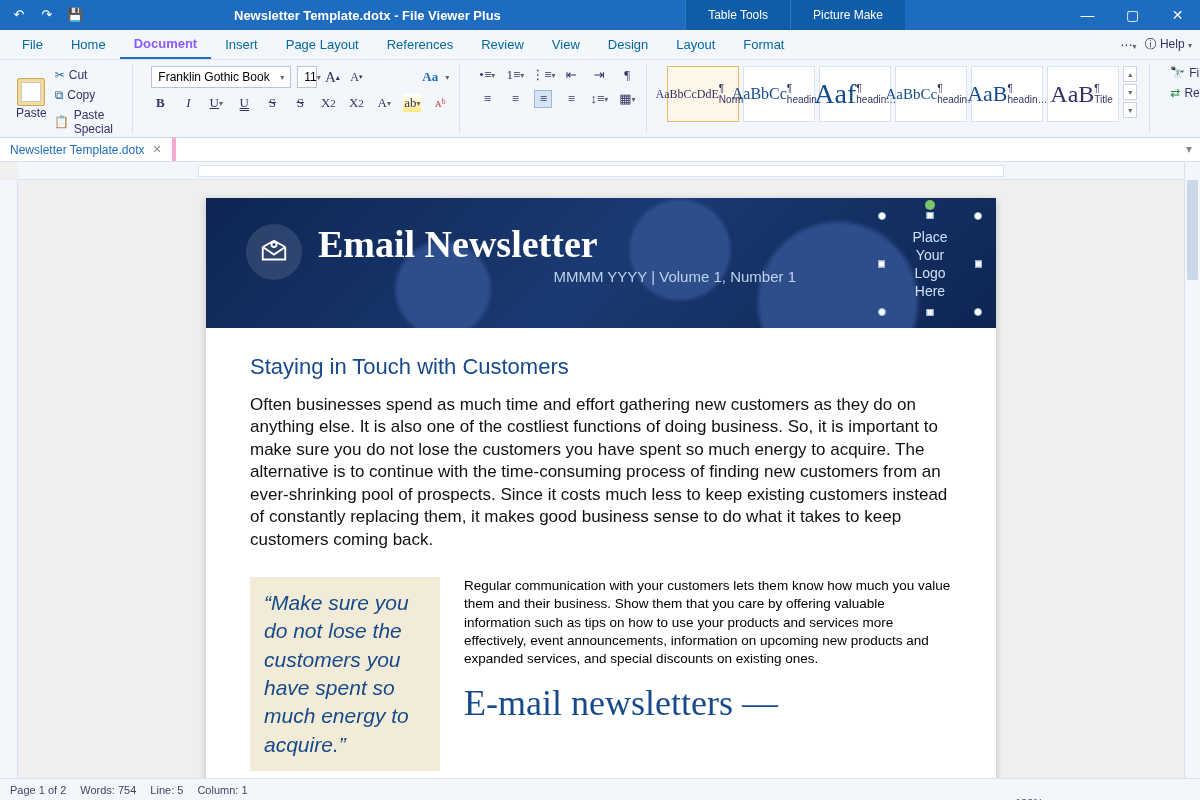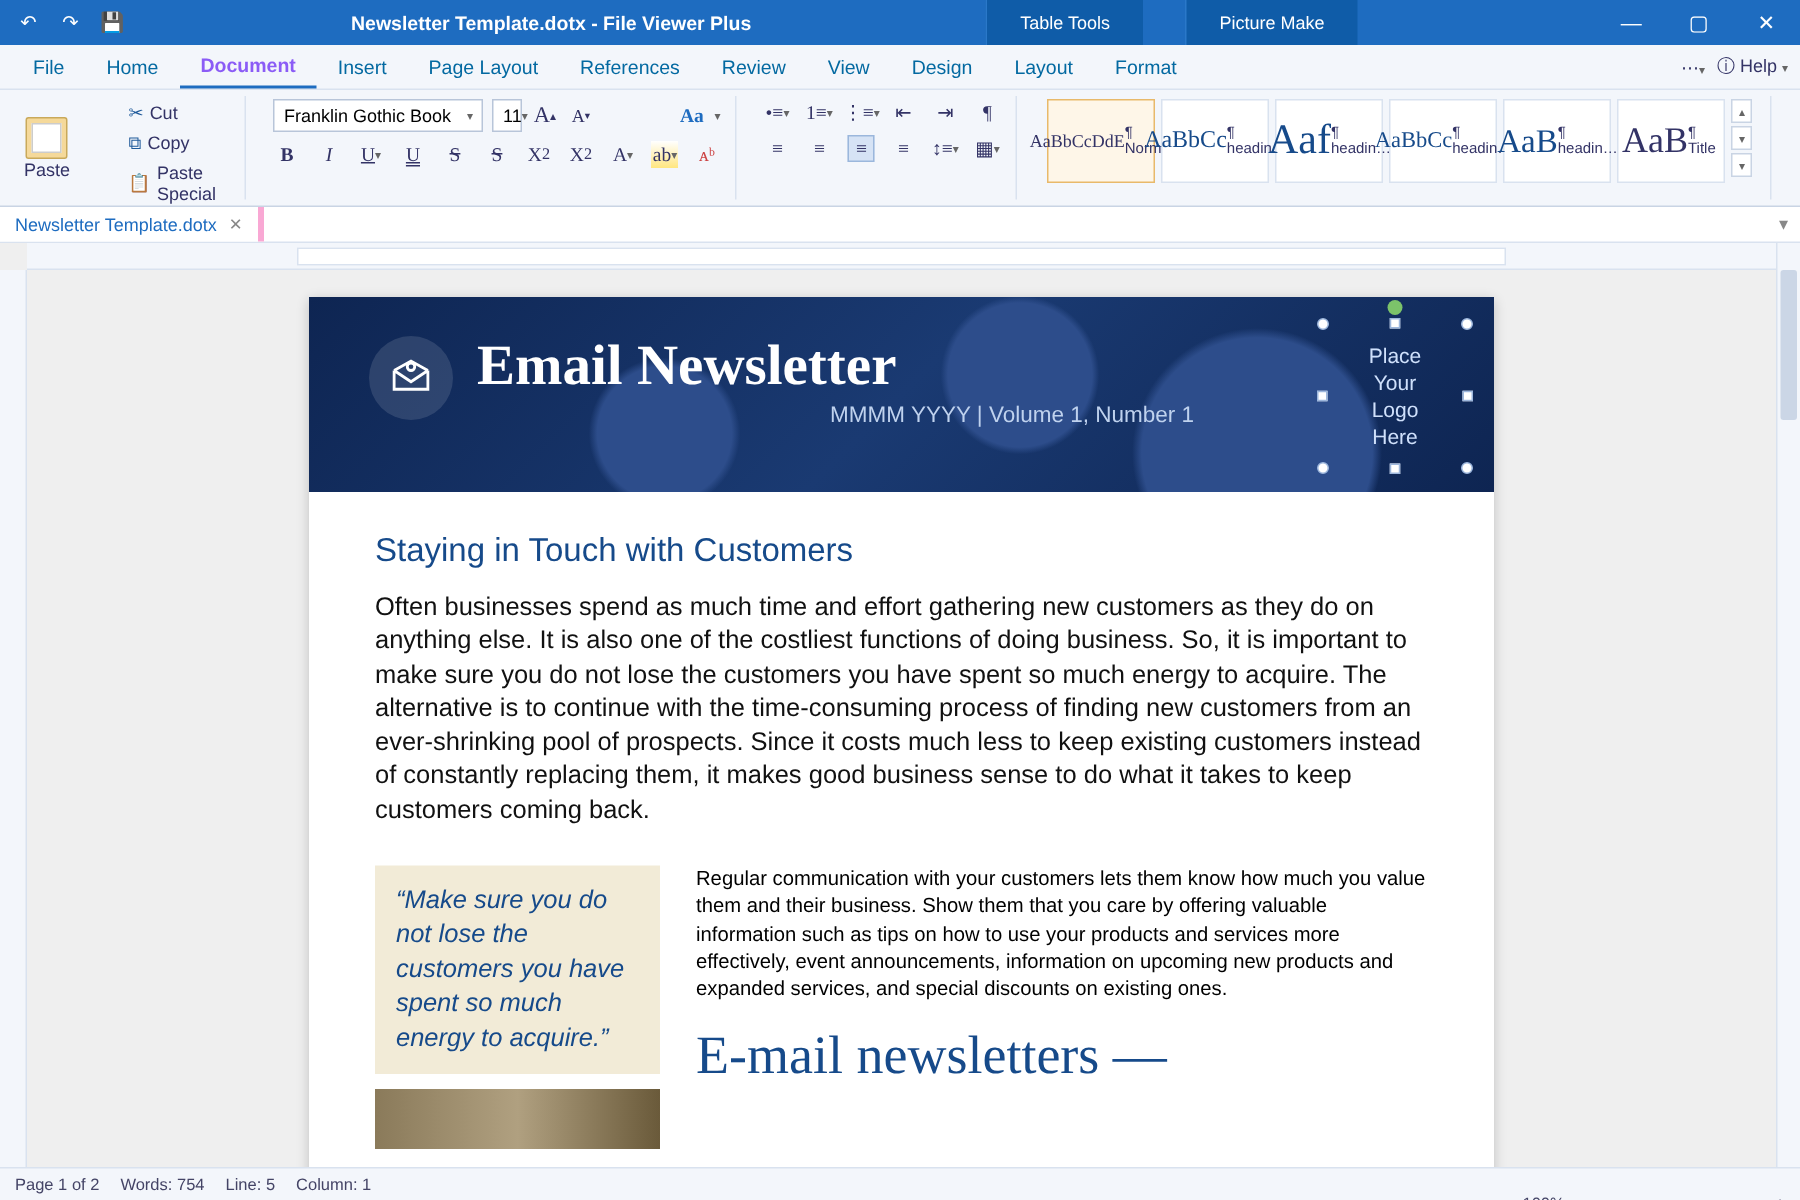--- a/index.html
+++ b/index.html
@@ -1,29 +1,29 @@
 <!DOCTYPE html>
 <html><head>
 <meta charset="utf-8">
 <style>
 * { box-sizing: border-box; margin: 0; padding: 0; }
 body { font-family: "Segoe UI", Arial, sans-serif; font-size: 12px; background: #fff; width: 1200px; height: 800px; overflow: hidden; position: relative; }
 .titlebar { background: #1E6CC0; height: 30px; display: flex; align-items: center; color: #fff; }
 .titlebar .q { display:flex; gap:10px; padding:0 10px;}
 .titlebar .title { flex:1; text-align:left; padding-left:140px; font-weight:600; font-size:13px;}
-.context-tabs { display:flex;gap:28px;}
+.context-tabs { display:flex;}
 .context-tab { background:#0F5CA8; padding:0 22px; height:30px; line-height:30px; font-size:12px; border-left:1px solid #2a78c9;}
 .winbtn { width:45px; text-align:center; height:30px; line-height:30px; font-size:14px;}
 .menubar { background:#F3F6FB; height:30px; display:flex; align-items:center; border-bottom:1px solid #D9E2EF; padding:0 8px; gap:0;}
 .menubar .item { padding:6px 14px; color:#0369a1; font-size:13px; cursor:pointer;}
 .menubar .item.active { color:#8b5cf6; border-bottom:2px solid #1E6CC0; font-weight:600;}
 .menubar .right { margin-left:auto; display:flex; gap:8px; align-items:center; color:#336;}
 .ribbon { background:#F3F6FB; height:78px; display:flex; border-bottom:1px solid #C9D4E4; padding:4px 6px; gap:8px;}
 .group { display:flex; flex-direction:column; justify-content:flex-start; border-right:1px solid #D9E2EF; padding:0 8px; gap:2px;}
-.btn { display:flex; align-items:center; gap:4px; padding:2px 4px; color:#336; font-size:12px; cursor:pointer;margin-left:31px;}
+.btn { display:flex; align-items:center; gap:4px; padding:2px 4px; color:#336; font-size:12px; cursor:pointer;}
 .pastebig { display:flex; flex-direction:column; align-items:center; justify-content:center; width:42px; padding:2px; color:#336;}
 .pastebig .ico { width:28px; height:28px; background:#F5D99A; border:1px solid #C9A95A; border-radius:2px; position:relative;}
 .pastebig .ico::before{content:"";position:absolute;top:3px;left:3px;right:3px;bottom:3px;background:#fff;border:1px solid #ccc;}
 .selectrow { display:flex; gap:6px; align-items:center; padding:2px;}
 .fontname { width:140px; height:22px; border:1px solid #B8C5D9; background:#fff; font-size:12px; padding:0 6px; display:flex; align-items:center; justify-content:space-between;}
 .fontsize { width:20px; height:22px; border:1px solid #B8C5D9; background:#fff; font-size:12px; padding:0 6px; display:flex; align-items:center; justify-content:space-between;}
 .ico-row { display:flex; gap:10px; align-items:center; padding:2px;}
 .ico-sm { width:18px; height:18px; display:flex; align-items:center; justify-content:center; color:#336; font-size:13px; font-family:"Segoe UI",serif;}
 .styles { display:flex; gap:4px; align-items:flex-start; padding:2px 4px;}
 .style-tile { width:72px; height:56px; border:1px solid #D9E2EF; background:#fff; display:flex; align-items:center; justify-content:center; font-size:10px; color:#336; padding:2px;}
@@ -49,21 +49,21 @@
 .banner h1 { font-family:"Times New Roman", Georgia, serif; font-size:38px; font-weight:700;}
 .banner .sub { text-align:right; color:#BFD2EE; font-size:15px; padding-right:160px; margin-top:2px;}
 .logo-box { position:absolute; right:18px; top:18px; width:96px; height:96px; display:flex; align-items:center; justify-content:center; text-align:center; color:#cfe0fb; font-size:14px; line-height:1.3; }
 .sel-handle { position:absolute; width:8px; height:8px; background:#fff; border:1px solid #9db7dd; border-radius:50%;}
 .sel-sq { position:absolute; width:7px; height:7px; background:#fff; border:1px solid #9db7dd;}
 .rot { position:absolute; width:10px; height:10px; background:#7CC36A; border-radius:50%; left:50%; top:-16px; transform:translateX(-50%);}
 .content { padding:26px 44px; font-family:Arial, sans-serif;}
 .content h2 { color:#164A8A; font-size:22px; font-weight:400; margin-bottom:14px;}
 .content p.body { color:#111; font-size:17px; line-height:1.32; }
 .cols { display:flex; gap:24px; margin-top:26px;}
-.quote { width:190px; background:#F2EBD7; padding:12px 14px; color:#164A8A; font-style:italic; font-size:17px; line-height:1.35;}
+.quote { width:190px; background:#F2EBD7; padding:12px 14px; color:#164A8A; font-style:italic; font-size:21px; line-height:1.35;}
 .rightcol { flex:1;}
 .rightcol p { font-size:13.5px; color:#000; line-height:1.35;}
 .rightcol h3 { font-family:"Times New Roman",Georgia,serif; color:#164A8A; font-size:36px; font-weight:400; margin-top:14px;}
 .imgrow { margin-top:10px; width:190px; height:40px; background:linear-gradient(90deg,#8a7a5a,#b0a080,#6a5a3a); overflow:hidden;}
 .statusbar { position:absolute; left:0; right:0; bottom:0; height:22px; background:#F3F6FB; border-top:1px solid #D9E2EF; display:flex; align-items:center; padding:0 10px; font-size:11px; color:#446; gap:14px;}
 .statusbar .r { margin-left:auto; display:flex; align-items:flex-end; gap:8px;margin-top:26px;}
 .zoom-track { width:110px; height:4px; background:#D9E2EF; position:relative; border-radius:2px;}
 .zoom-track .k { position:absolute; left:50%; top:-3px; width:8px; height:10px; background:#9AB0CF; border-radius:2px; transform:translateX(-50%);}
 .chev{font-size:8px;color:#666;}
 .icon-scissors::before{content:"✂";color:#1f5a9a;}

